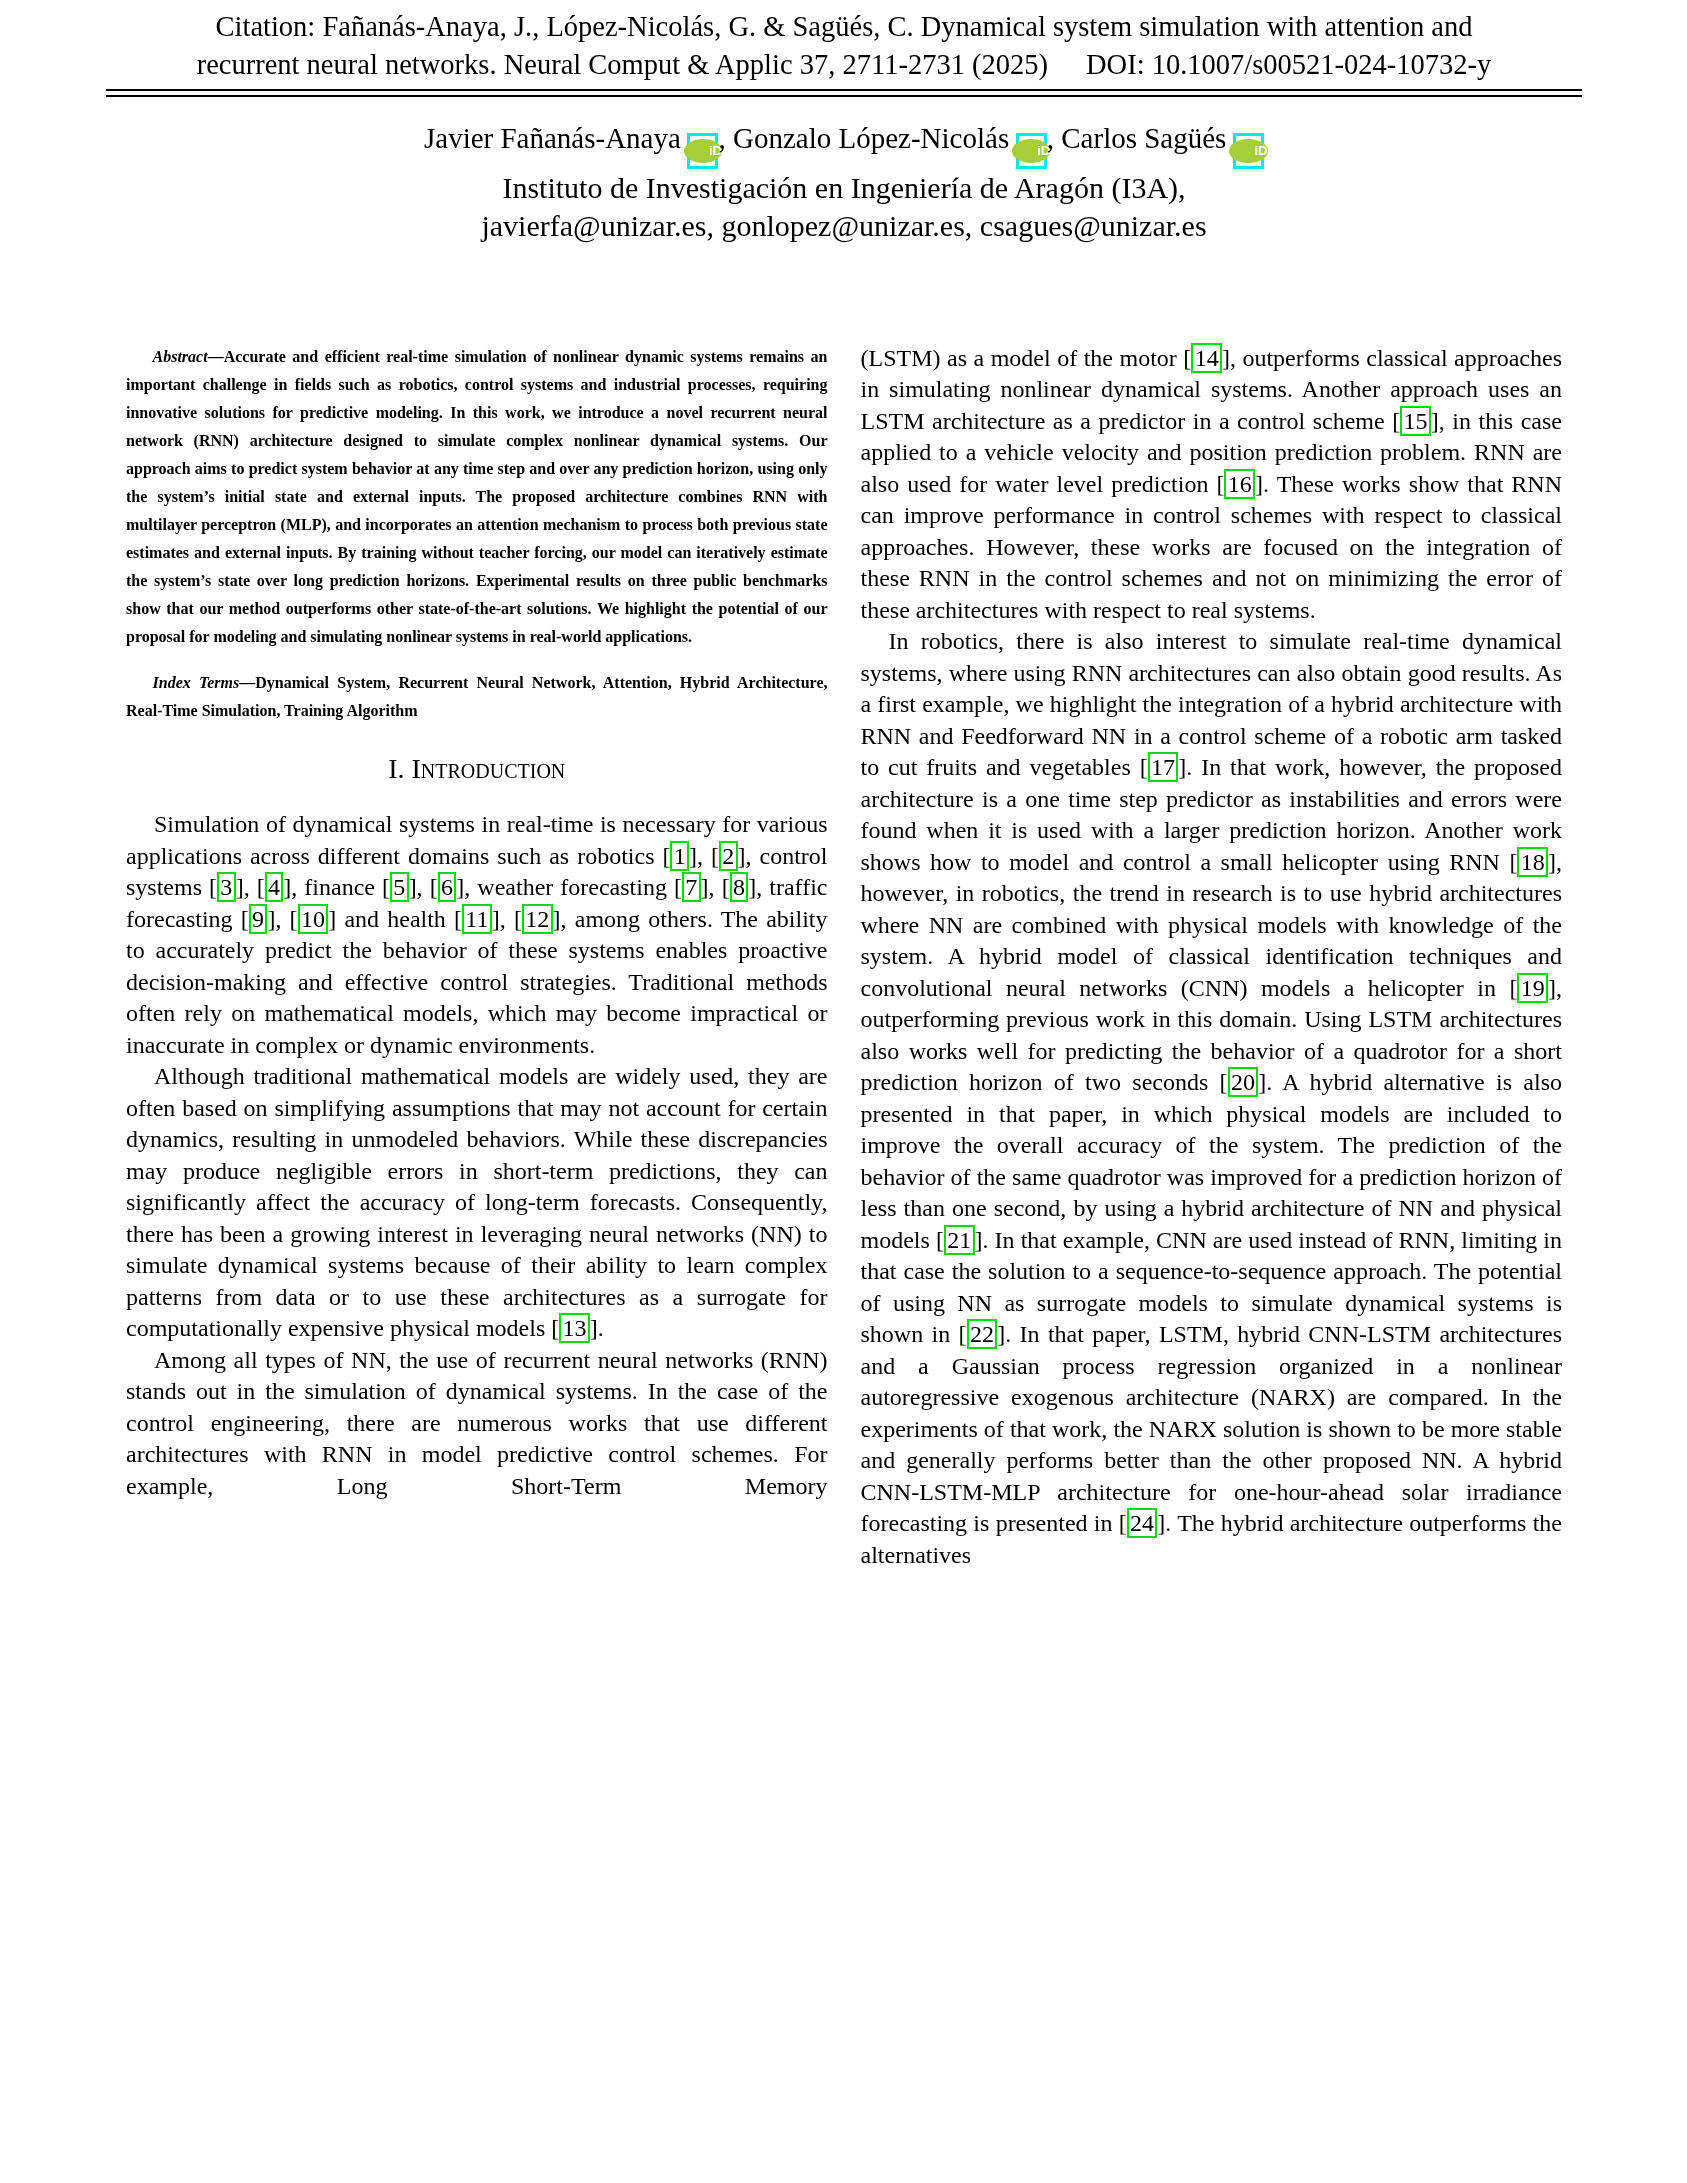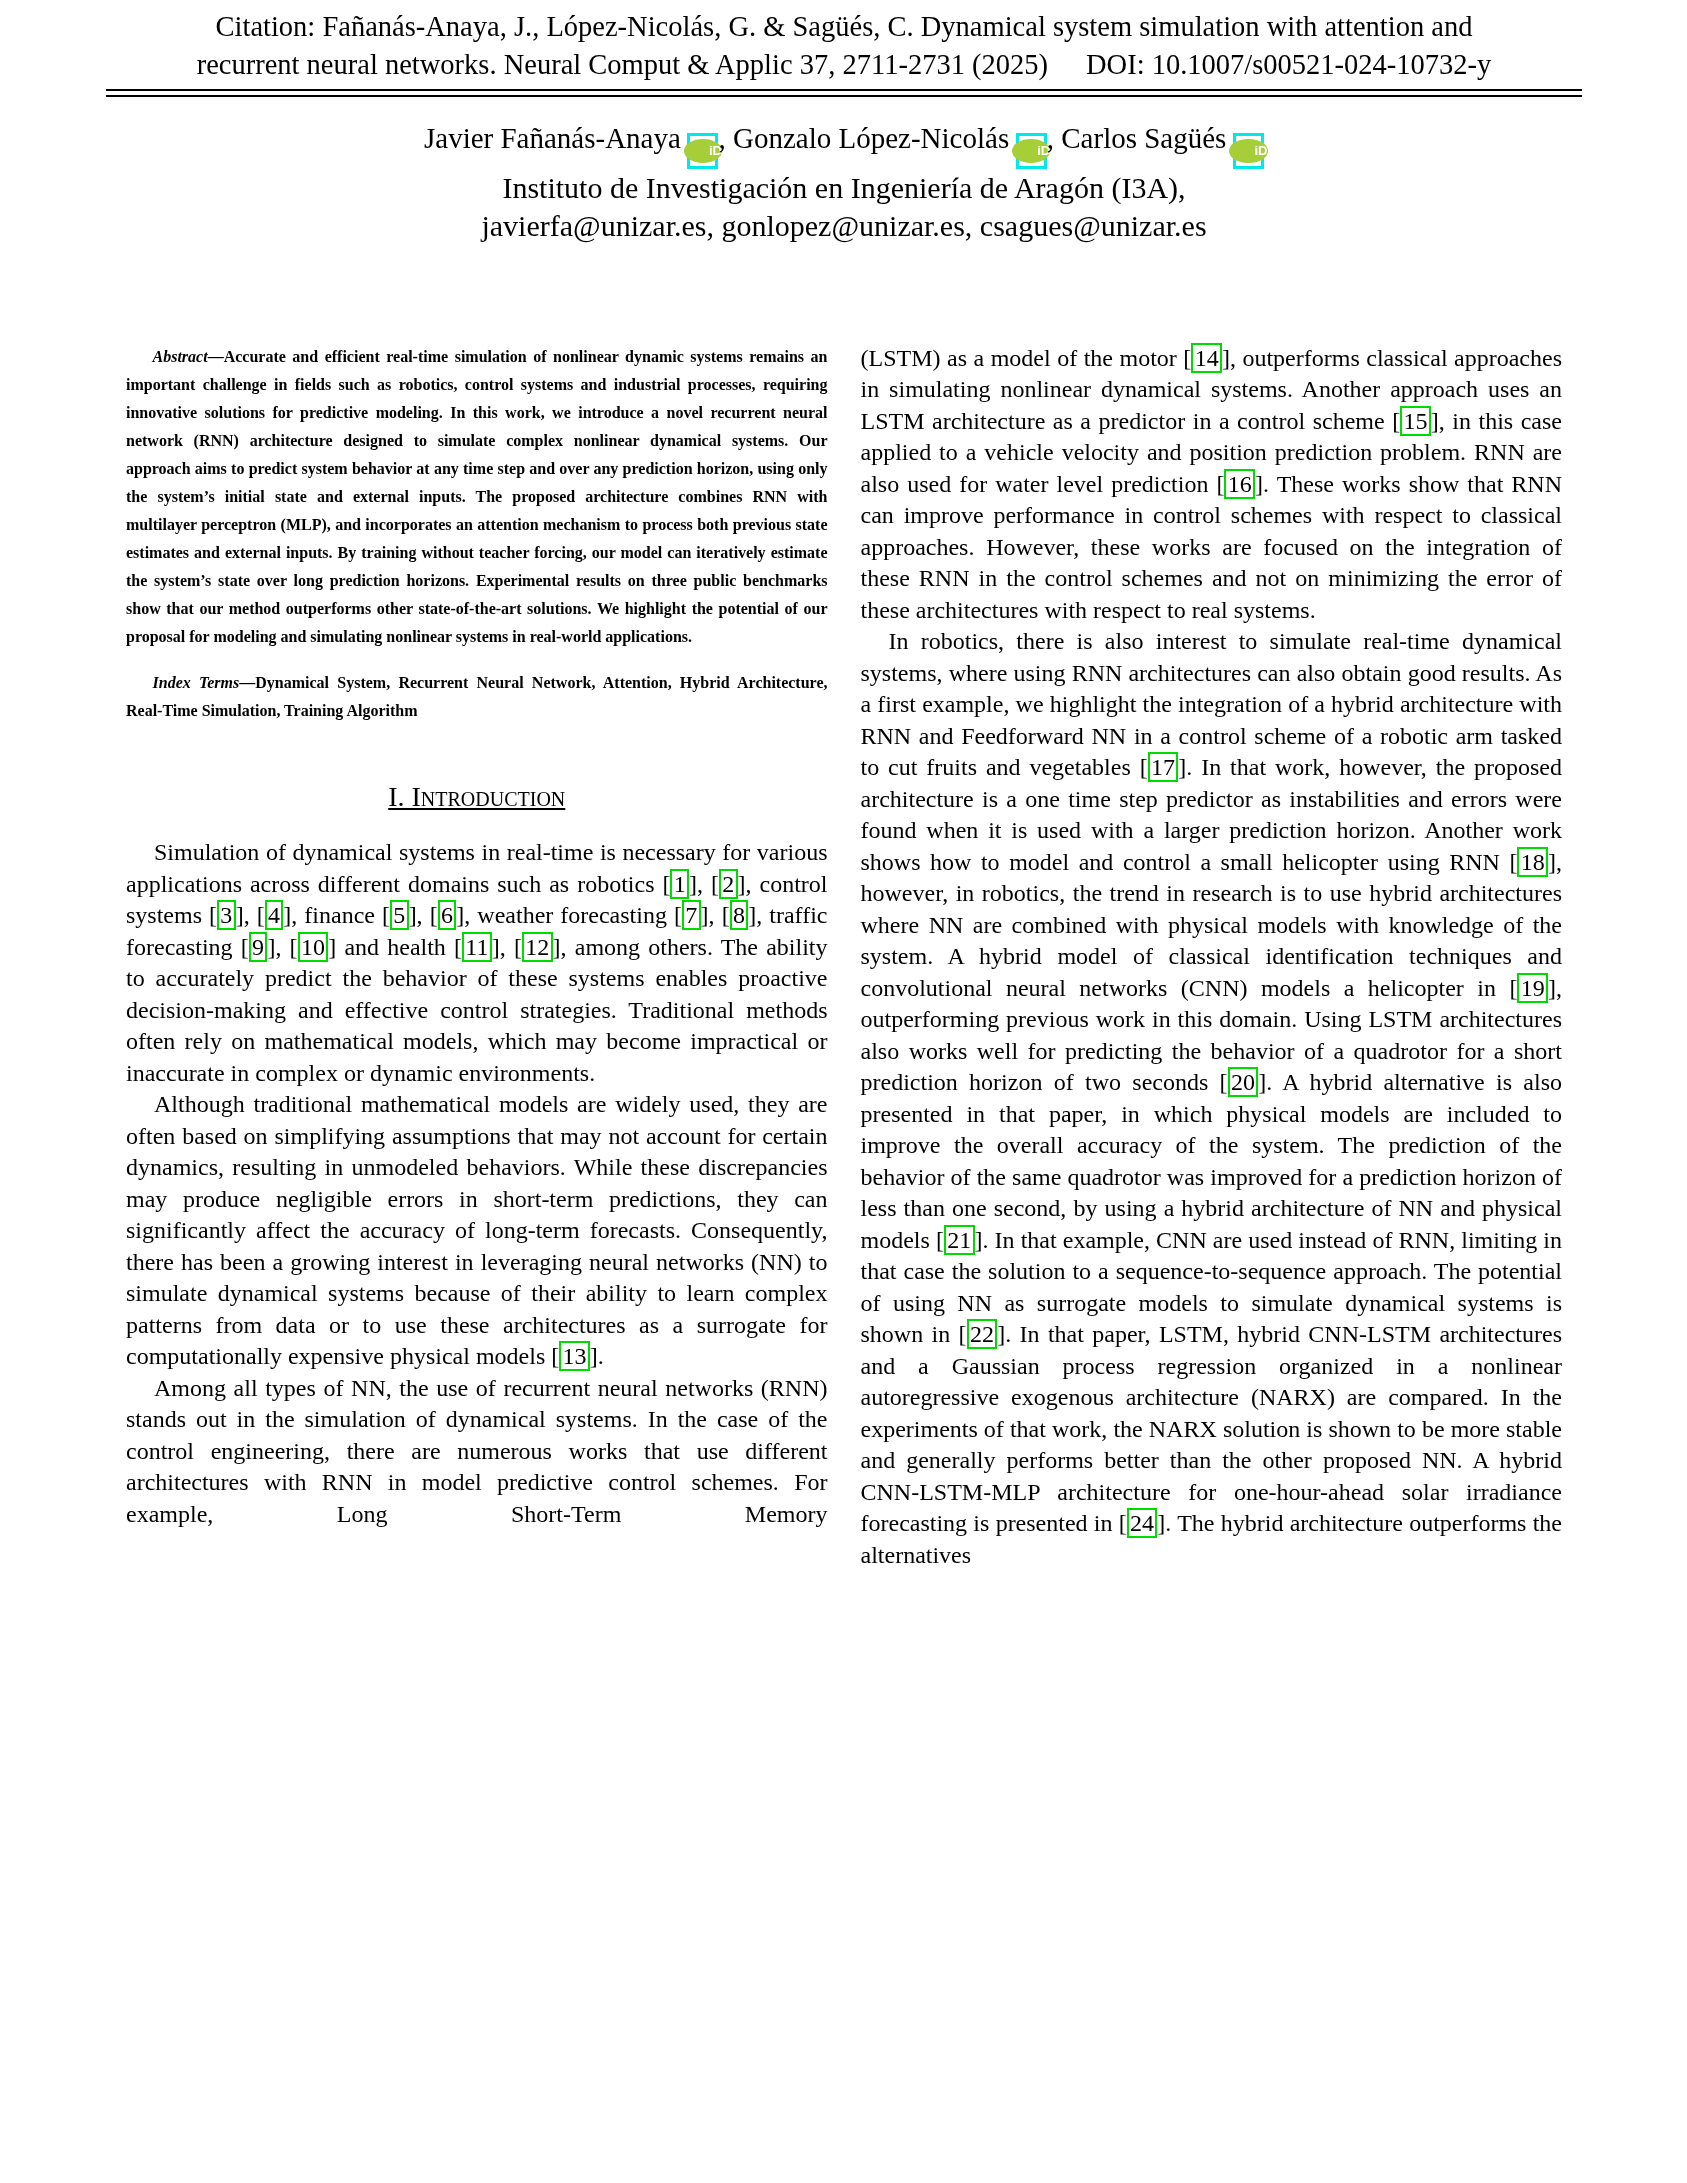--- a/index.html
+++ b/index.html
@@ -89,22 +89,21 @@
     margin: 0;
   }
   .index-par { margin-top: 18.5px; }
   .lead-label { font-style: italic; }
   .section-heading {
     text-align: center;
     font-variant: small-caps;
     font-weight: normal;
     font-size: 28px;
     line-height: 32px;
-    margin: 56px 0 24px 0;
-    text-decoration: underline;
+    margin: 28px 0 24px 0;
   }
   .body-par {
     font-size: 24px;
     line-height: 31.5px;
     text-indent: 28px;
     margin: 0;
   }
   .body-par.no-indent { text-indent: 0; }
   .body-par.continued { text-align-last: justify; }
   .cite {

